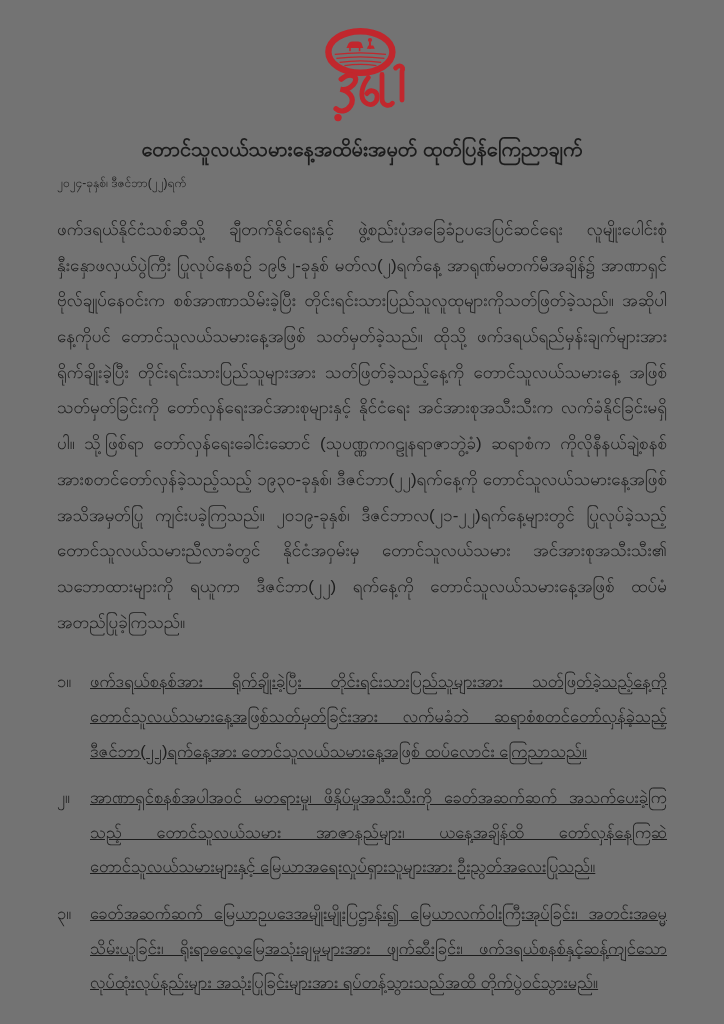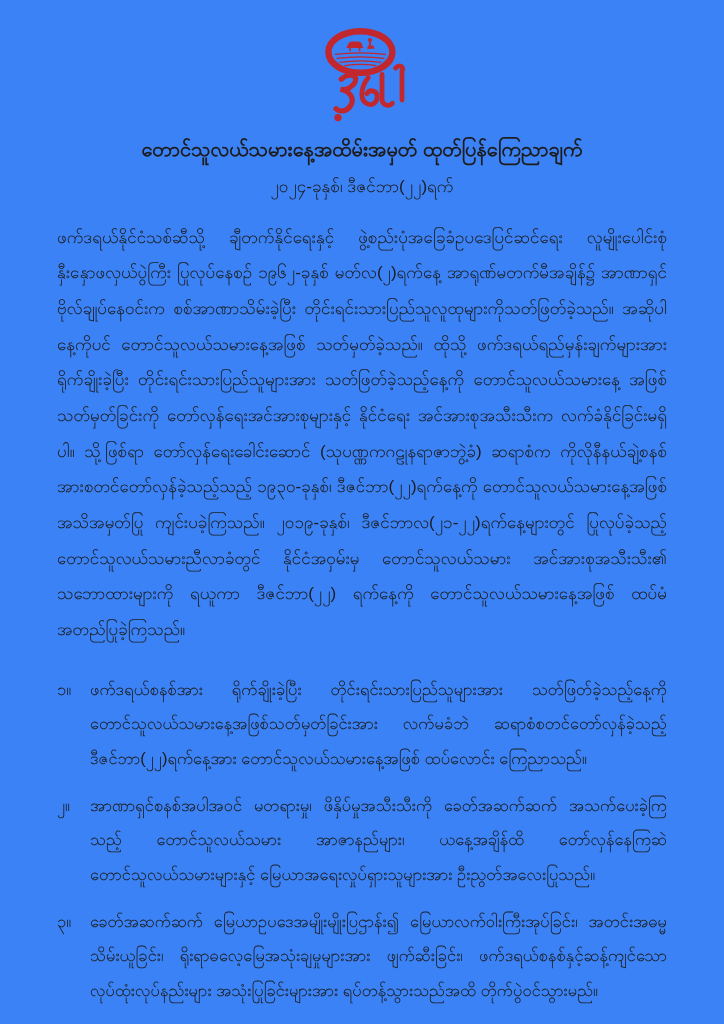--- a/index.html
+++ b/index.html
@@ -2,41 +2,41 @@
 <html><head>
 <meta charset="utf-8">
 <style>
   html,body{margin:0;padding:0;}
   body{
     width:724px;height:1024px;background:#ffffff;
     font-family:"Liberation Sans",sans-serif;color:#1c1c1c;
   }
   .page{
     box-sizing:border-box;width:724px;height:1024px;
-    padding:28px 57px 0 57px;overflow:hidden;background:#3b82f6;
+    padding:28px 57px 0 57px;overflow:hidden;background:#737373;
   }
   .logo-wrap{text-align:center;margin:0 0 4px 0;line-height:0;}
   .doc-title{
     font-size:20px;font-weight:700;text-align:center;
     margin:6px 0 10px 0;line-height:1.5;
   }
   .doc-date{
-    font-size:17px;font-weight:400;text-align:center;
+    font-size:12px;font-weight:400;text-align:left;
     margin:0 0 20px 0;line-height:1.5;
   }
   .para{
     font-size:17px;line-height:2.1;text-align:justify;
     text-justify:inter-word;margin:0 0 24px 0;
   }
   .list{margin:6px 0 0 0;}
   .list-item{
     display:flex;font-size:16.5px;line-height:2.1;margin:0 0 12px 0;
   }
   .list-num{flex:0 0 33px;}
-  .list-text{flex:1;text-align:justify;text-justify:inter-word;}
+  .list-text{flex:1;text-align:justify;text-justify:inter-word;text-decoration:underline;}
 </style>
 </head>
 <body>
 
 <div class="page">
 
   <div class="logo-wrap">
     <svg width="96" height="100" viewBox="0 0 120 125" fill="none" xmlns="http://www.w3.org/2000/svg" aria-hidden="true">
 
       <ellipse cx="58" cy="30" rx="40" ry="26" stroke="#c1272d" stroke-width="8" fill="none"></ellipse>

